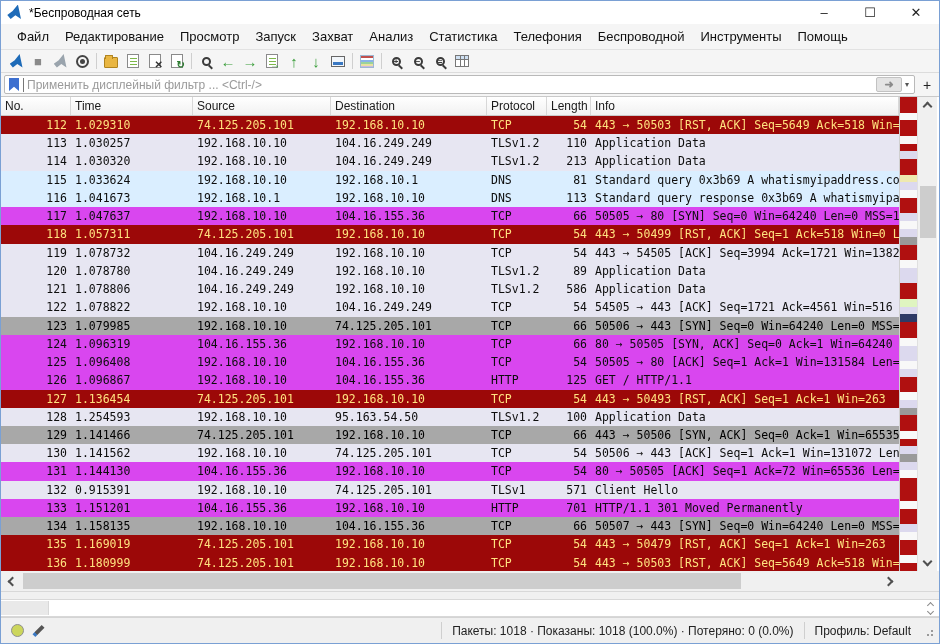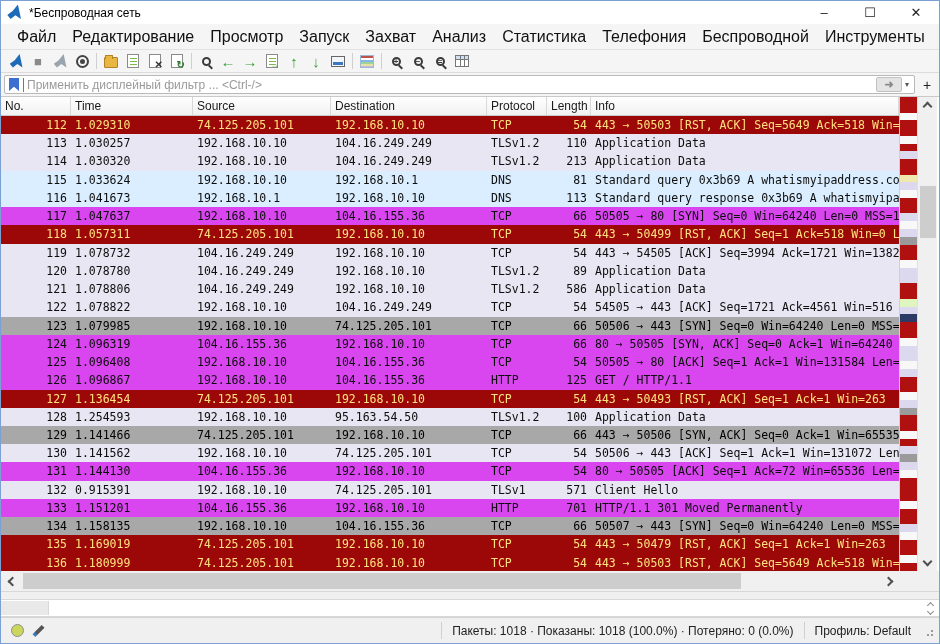--- a/index.html
+++ b/index.html
@@ -10,21 +10,21 @@
   
   .titlebar { height:23px; background:#fff; display:flex; align-items:center; padding-left:6px; flex:0 0 auto; }
   .app-logo { width:16px; height:16px; margin-right:6px; position:relative; flex:0 0 auto; }
   .fin { display:inline-block; width:14px; height:15px; background:#1e6bb8; clip-path:polygon(78% 0, 100% 96%, 60% 72%, 26% 96%, 2% 70%, 40% 44%); }
   .title-text { font-size:12px; color:#000; }
   .win-controls { margin-left:auto; display:flex; height:100%; }
   .win-btn { width:46px; display:flex; align-items:center; justify-content:center; font-size:13px; color:#222; }
 
   
   .menubar { height:25px; background:#f5f5f5; display:flex; align-items:center; padding:0 8px; gap:0; flex:0 0 auto; }
-  .menu-item { padding:3px 8px; font-size:16px; color:#111; }
+  .menu-item { padding:3px 8px; font-size:13px; color:#111; }
 
   
   .toolbar { height:24px; background:#f5f5f5; border-top:1px solid #e2e2e2; border-bottom:1px solid #dcdcdc; display:flex; align-items:center; padding:0 4px; flex:0 0 auto; }
   .ti { width:22px; height:20px; display:inline-flex; align-items:center; justify-content:center; position:relative; }
   .tsep { width:1px; height:16px; background:#cfcfcf; margin:0 3px; }
   .glyph-green { color:#3a9e3a; font-weight:bold; font-size:15px; }
   .glyph-gray { color:#8a8a8a; font-size:12px; }
   .fin-small { width:13px; height:14px; background:#1e6bb8; clip-path:polygon(78% 0, 100% 96%, 60% 72%, 26% 96%, 2% 70%, 40% 44%); }
   .fin-gray { background:#9aa4ad; }
   .target { width:13px; height:13px; border:2px solid #444; border-radius:50%; position:relative; }

